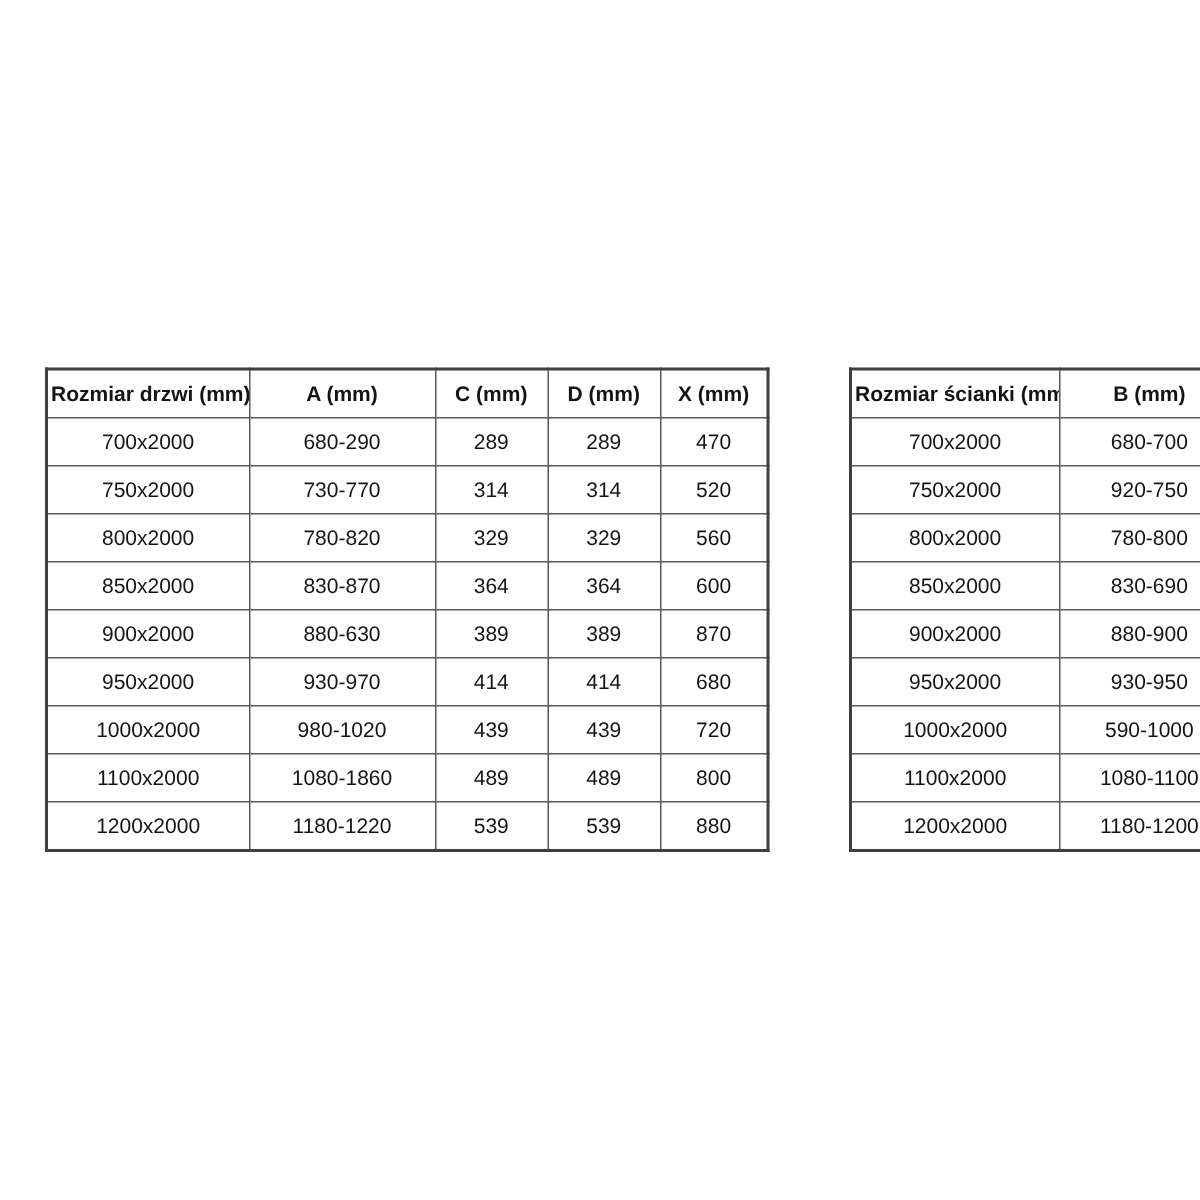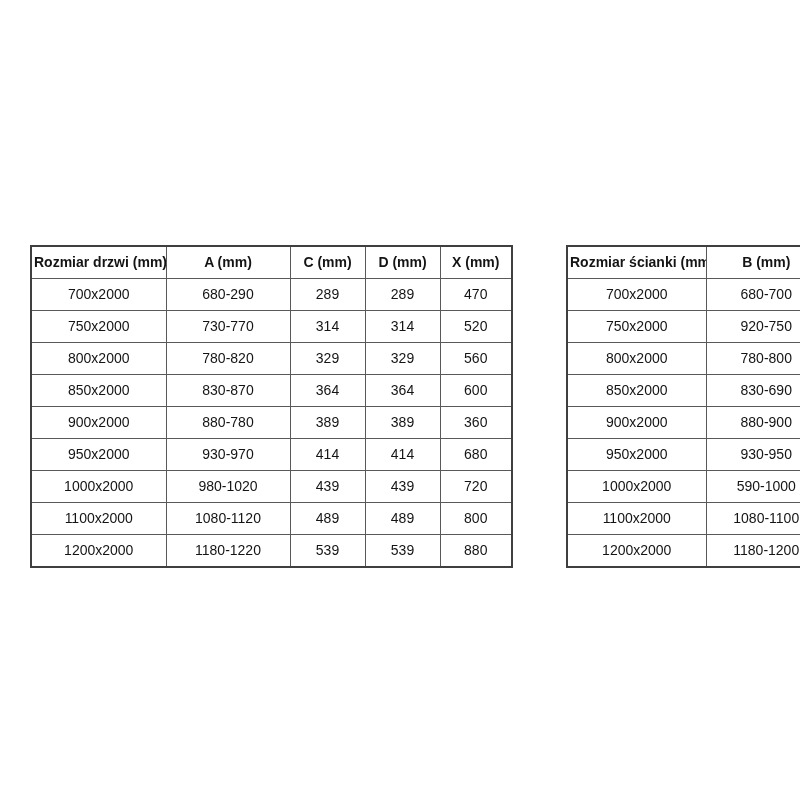--- a/index.html
+++ b/index.html
@@ -95,42 +95,42 @@
         </tr>
         <tr>
           <td>850x2000</td>
           <td>830-870</td>
           <td>364</td>
           <td>364</td>
           <td>600</td>
         </tr>
         <tr>
           <td>900x2000</td>
-          <td>880-780</td>
+          <td>880-630</td>
           <td>389</td>
           <td>389</td>
-          <td>360</td>
+          <td>870</td>
         </tr>
         <tr>
           <td>950x2000</td>
           <td>930-970</td>
           <td>414</td>
           <td>414</td>
           <td>680</td>
         </tr>
         <tr>
           <td>1000x2000</td>
           <td>980-1020</td>
           <td>439</td>
           <td>439</td>
           <td>720</td>
         </tr>
         <tr>
           <td>1100x2000</td>
-          <td>1080-1120</td>
+          <td>1080-1860</td>
           <td>489</td>
           <td>489</td>
           <td>800</td>
         </tr>
         <tr>
           <td>1200x2000</td>
           <td>1180-1220</td>
           <td>539</td>
           <td>539</td>
           <td>880</td>

